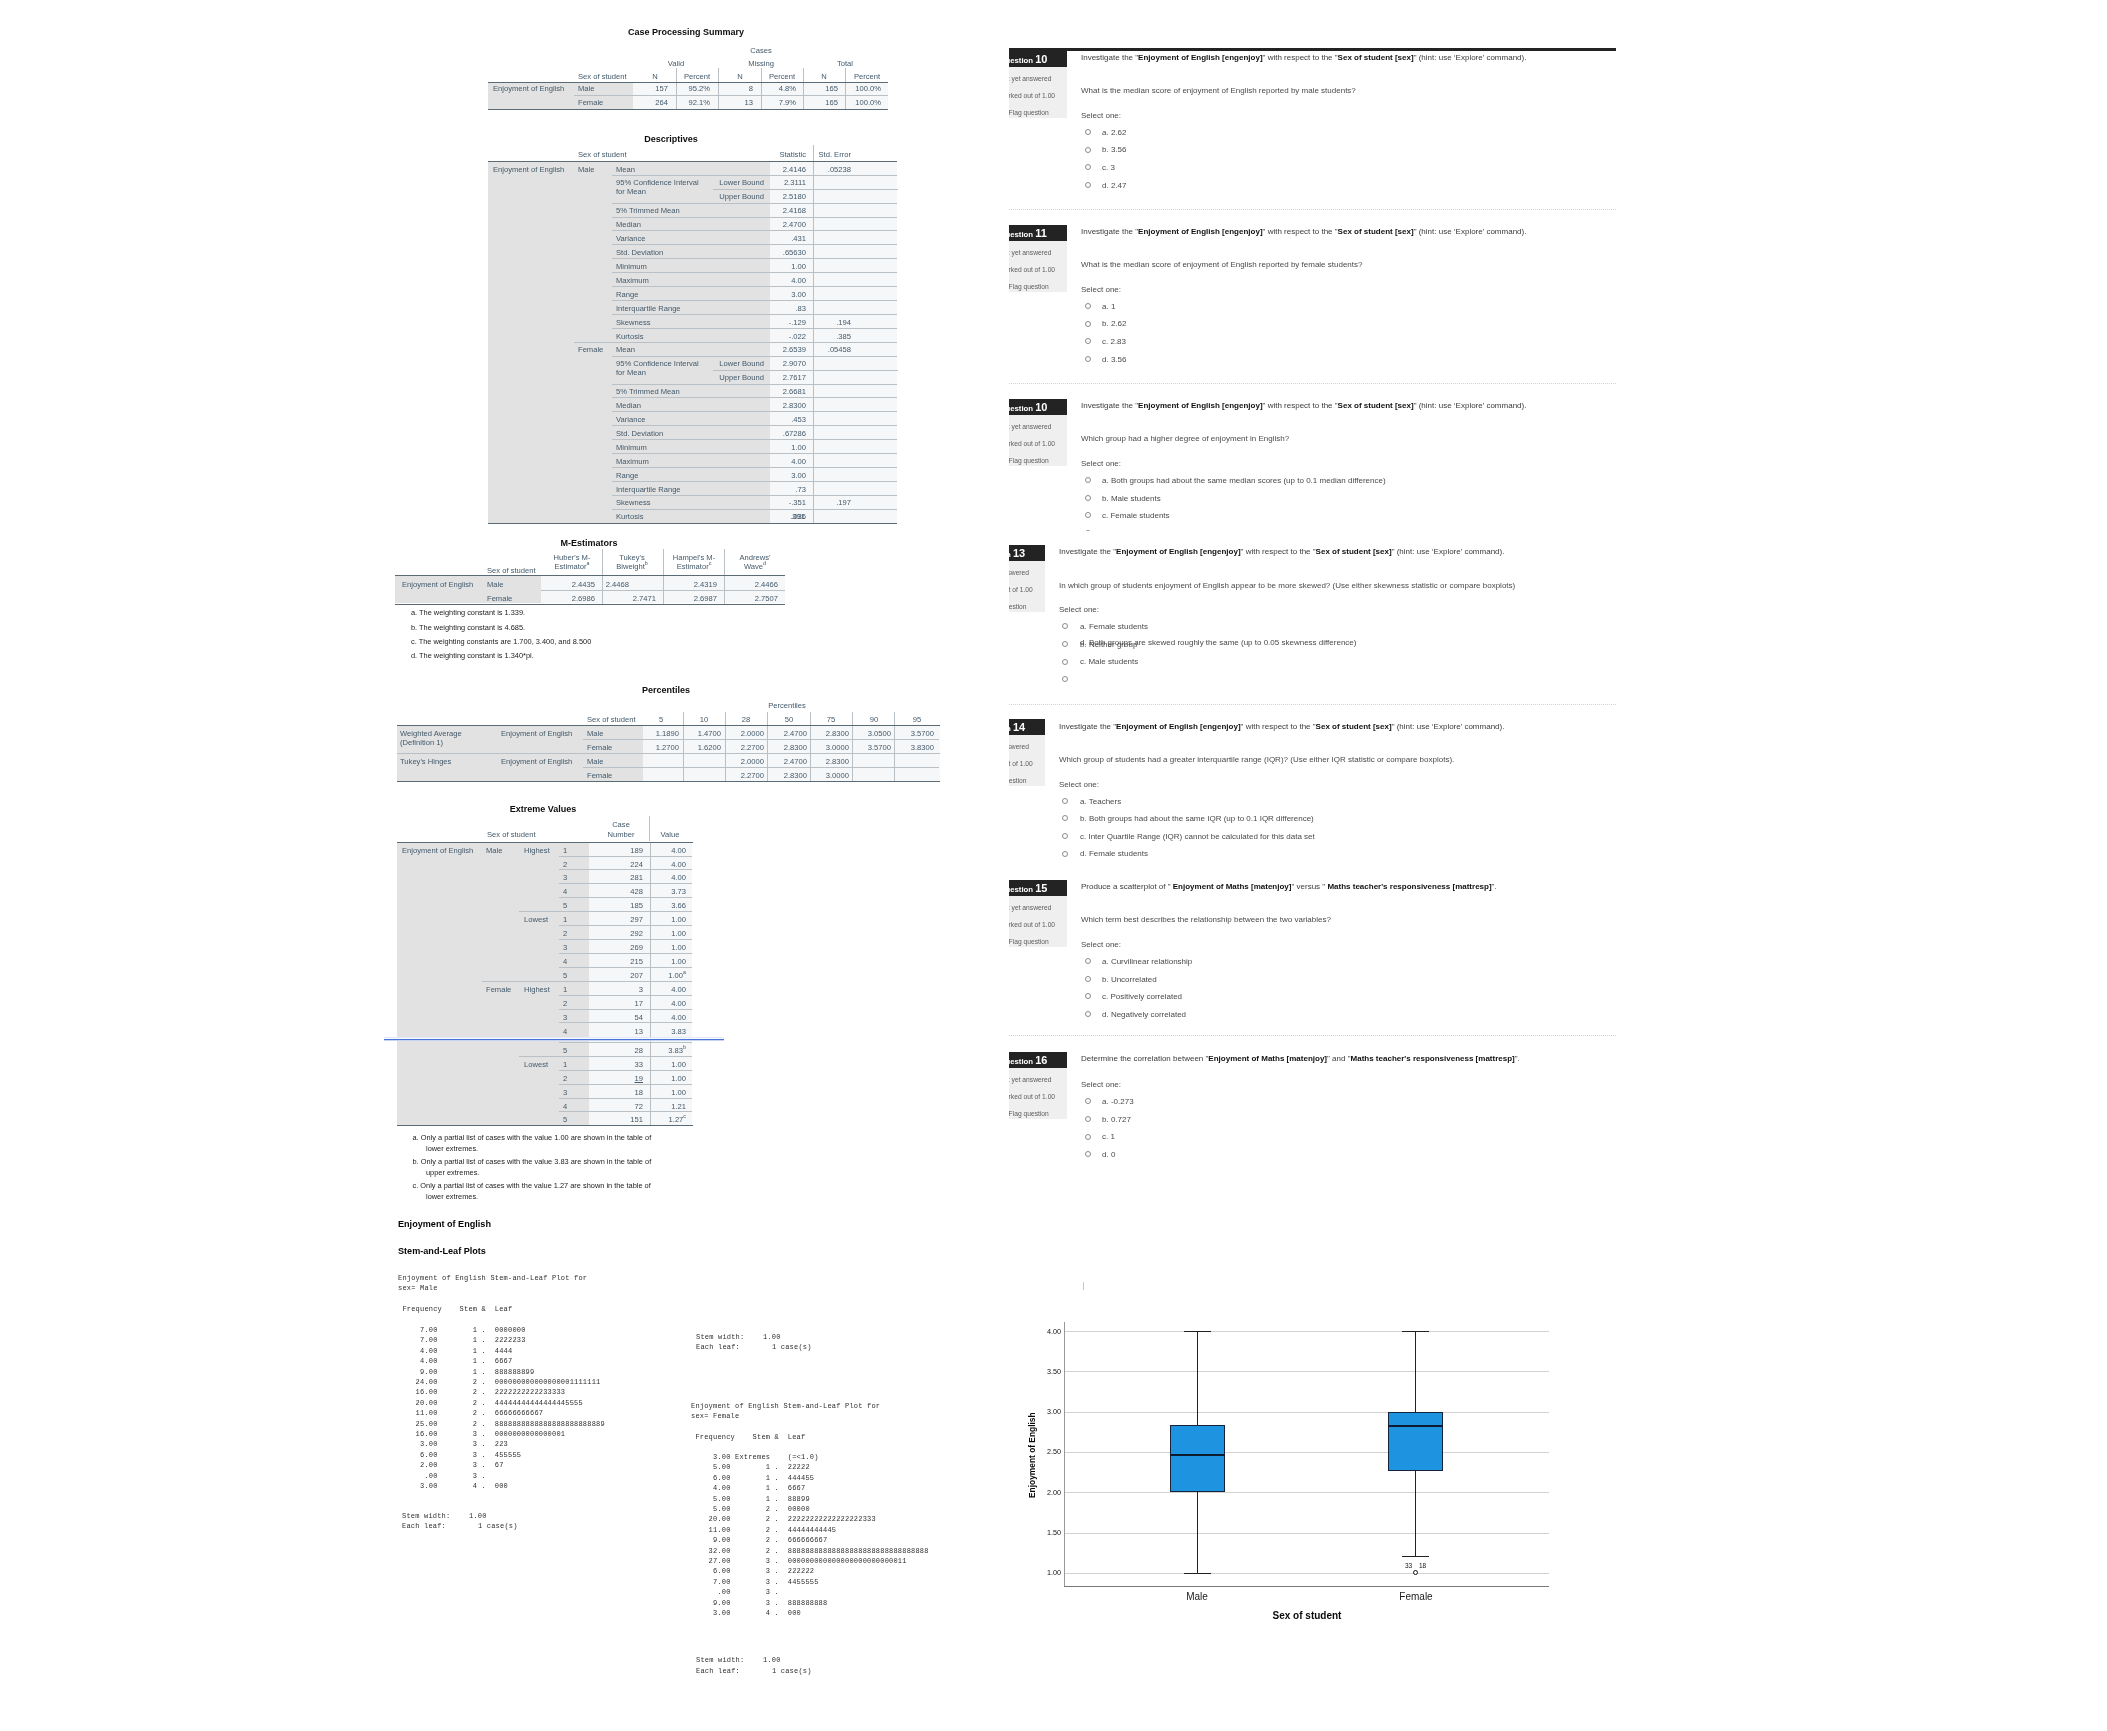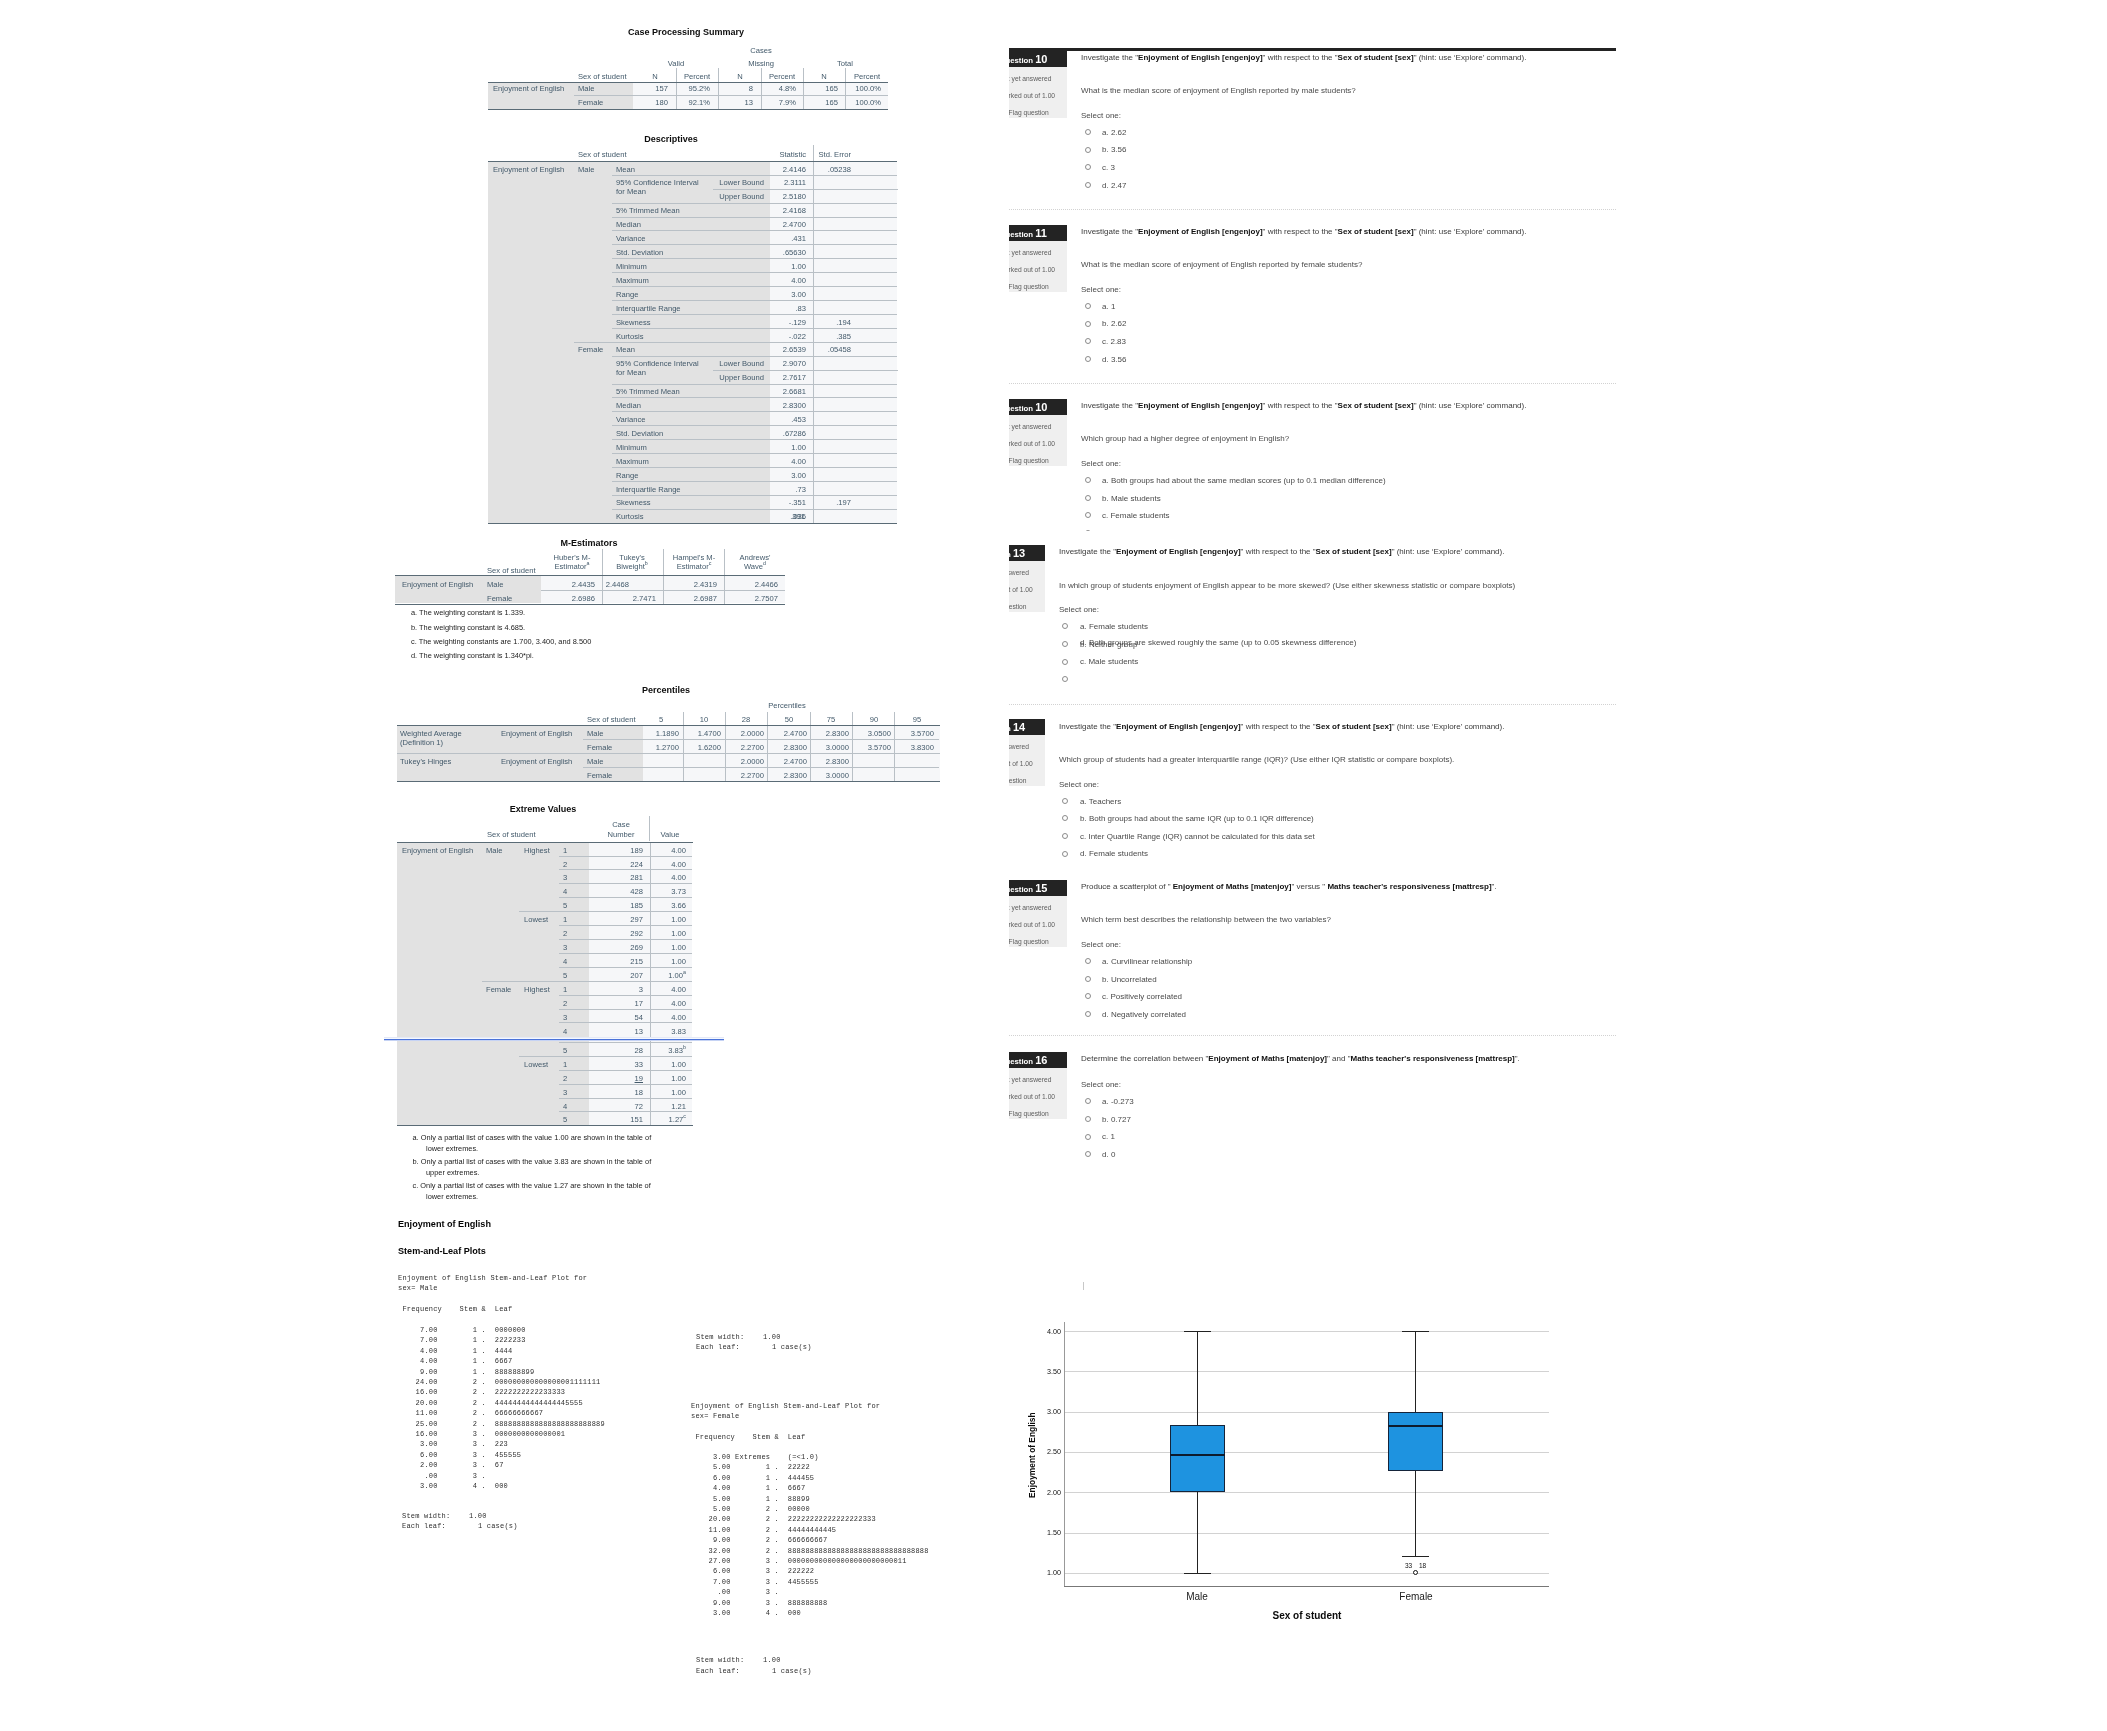--- a/index.html
+++ b/index.html
@@ -58,21 +58,21 @@
 <div style="position:absolute;left:574px;top:95px;width:314px;height:0.4px;background:#b9c0c6"></div>
 <div class="cell" style="left:493px;top:85px;">Enjoyment of English</div>
 <div class="cell" style="left:578px;top:85px;">Male</div>
 <div class="cell" style="left:668px;top:85px;transform:translateX(-100%);">157</div>
 <div class="cell" style="left:710px;top:85px;transform:translateX(-100%);">95.2%</div>
 <div class="cell" style="left:753px;top:85px;transform:translateX(-100%);">8</div>
 <div class="cell" style="left:796px;top:85px;transform:translateX(-100%);">4.8%</div>
 <div class="cell" style="left:838px;top:85px;transform:translateX(-100%);">165</div>
 <div class="cell" style="left:881px;top:85px;transform:translateX(-100%);">100.0%</div>
 <div class="cell" style="left:578px;top:99px;">Female</div>
-<div class="cell" style="left:668px;top:99px;transform:translateX(-100%);">180</div>
+<div class="cell" style="left:668px;top:99px;transform:translateX(-100%);">264</div>
 <div class="cell" style="left:710px;top:99px;transform:translateX(-100%);">92.1%</div>
 <div class="cell" style="left:753px;top:99px;transform:translateX(-100%);">13</div>
 <div class="cell" style="left:796px;top:99px;transform:translateX(-100%);">7.9%</div>
 <div class="cell" style="left:838px;top:99px;transform:translateX(-100%);">165</div>
 <div class="cell" style="left:881px;top:99px;transform:translateX(-100%);">100.0%</div>
 </div>
 <div>
 <div class="sp-title" style="left:671px;top:134px;transform:translateX(-50%);">Descriptives</div>
 <div class="cell" style="left:578px;top:151px;">Sex of student</div>
 <div class="cell" style="left:806px;top:151px;transform:translateX(-100%);">Statistic</div>

